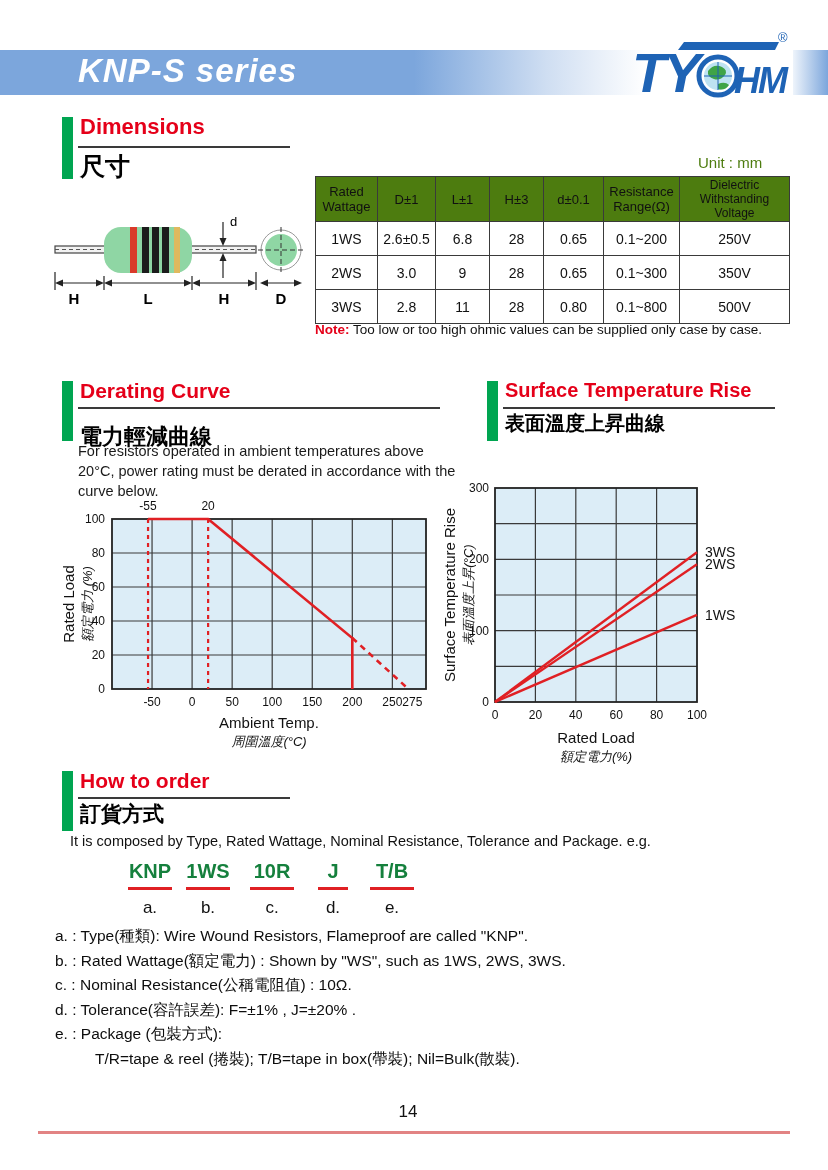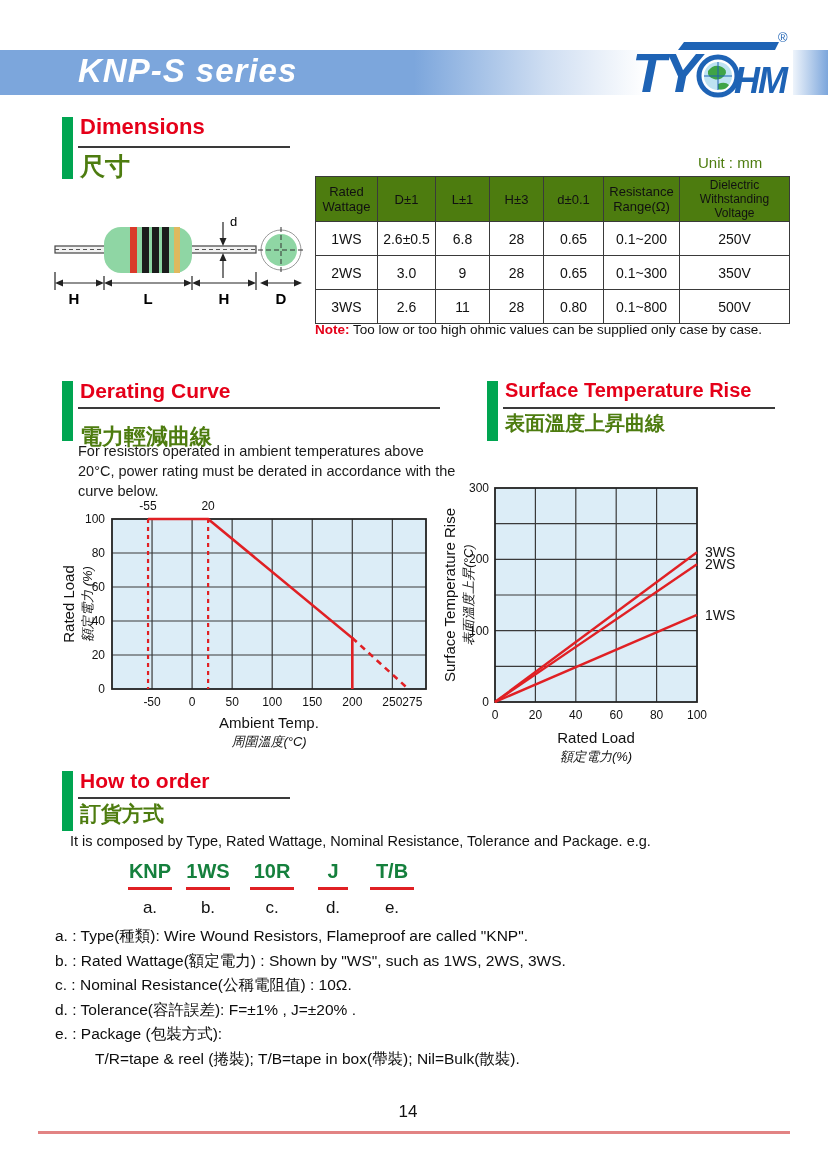--- a/index.html
+++ b/index.html
@@ -14,21 +14,21 @@
   .band { left:0; top:50px; width:828px; height:45px;
     background:linear-gradient(to right,#7CA6DC 0%,#7CA6DC 50%,#cfdef2 66%,#ffffff 78%); }
   .band-right { left:793px; top:50px; width:35px; height:45px;
     background:linear-gradient(to right,#eef4fb 0%,#7CA6DC 100%); }
   .series-title { left:78px; top:52px; font-size:33px; font-weight:bold; font-style:italic;
     color:#fff; letter-spacing:1px; }
 
   
   .green-bar { width:11px; background:#00A551; }
   .h-en { color:#E50019; font-weight:bold; font-size:21px; white-space:nowrap; }
-  .h-zh { color:#4d7c0f; font-weight:bold; font-size:22px; white-space:nowrap; }
+  .h-zh { color:#000000; font-weight:bold; font-size:22px; white-space:nowrap; }
   .rule { height:2px; background:#3a3a3a; }
 
   .unit { font-size:15px; color:#4d7c0f; }
 
   
   table.dim { border-collapse:collapse; table-layout:fixed; }
   table.dim th, table.dim td { border:1.4px solid #3a3a3a; text-align:center; vertical-align:middle; }
   table.dim th { background:#4d7c0f; font-size:13px; font-weight:normal; height:40px; padding:1px 2px; }
   table.dim th:last-child { font-size:12px; }
   table.dim td { font-size:14px; height:33px; background:#fff; padding:0 2px; }
@@ -182,21 +182,21 @@
           <td>2WS</td>
           <td>3.0</td>
           <td>9</td>
           <td>28</td>
           <td>0.65</td>
           <td>0.1~300</td>
           <td>350V</td>
         </tr>
         <tr>
           <td>3WS</td>
-          <td>2.6</td>
+          <td>2.8</td>
           <td>11</td>
           <td>28</td>
           <td>0.80</td>
           <td>0.1~800</td>
           <td>500V</td>
         </tr>
       </tbody>
     </table>
   </div>
   <div class="abs note" style="left:315px; top:322px; width:490px;">

